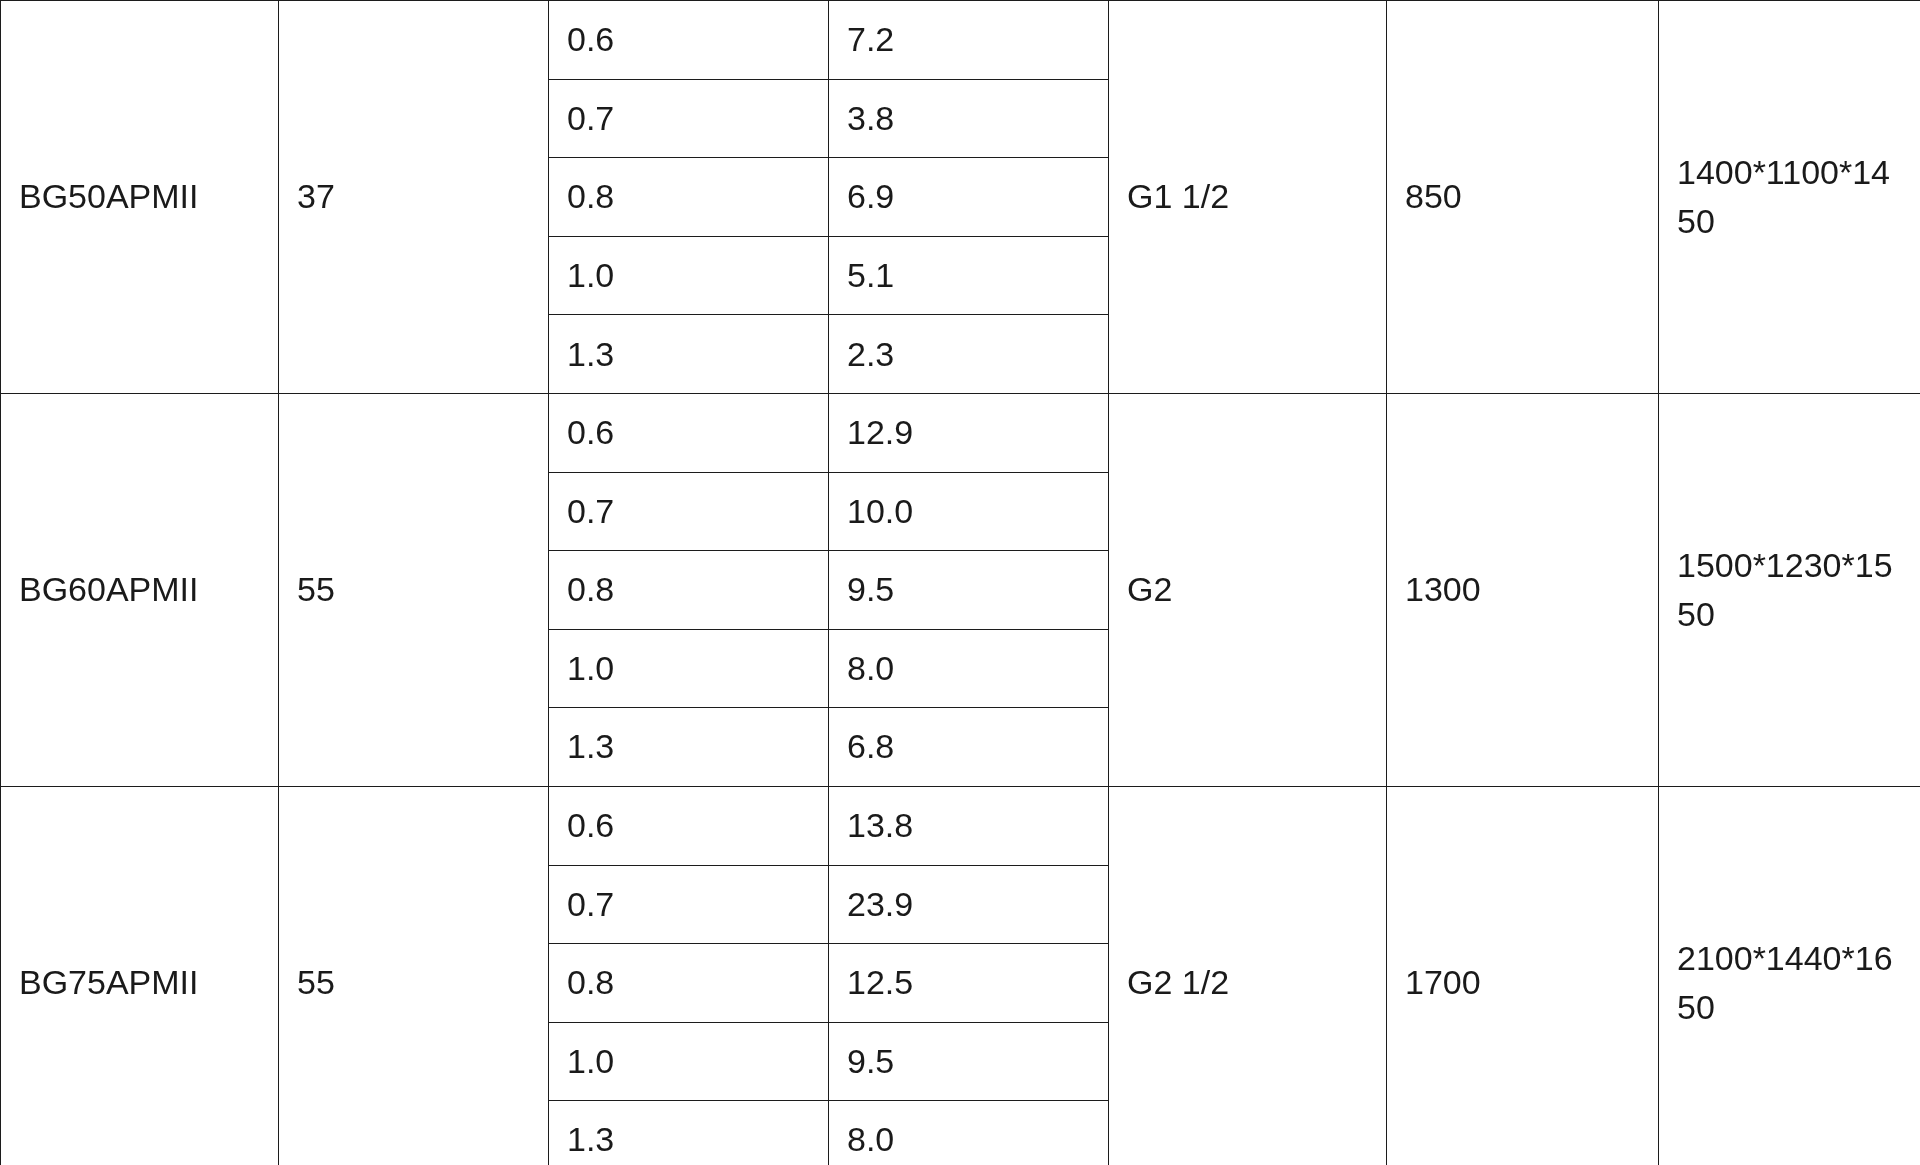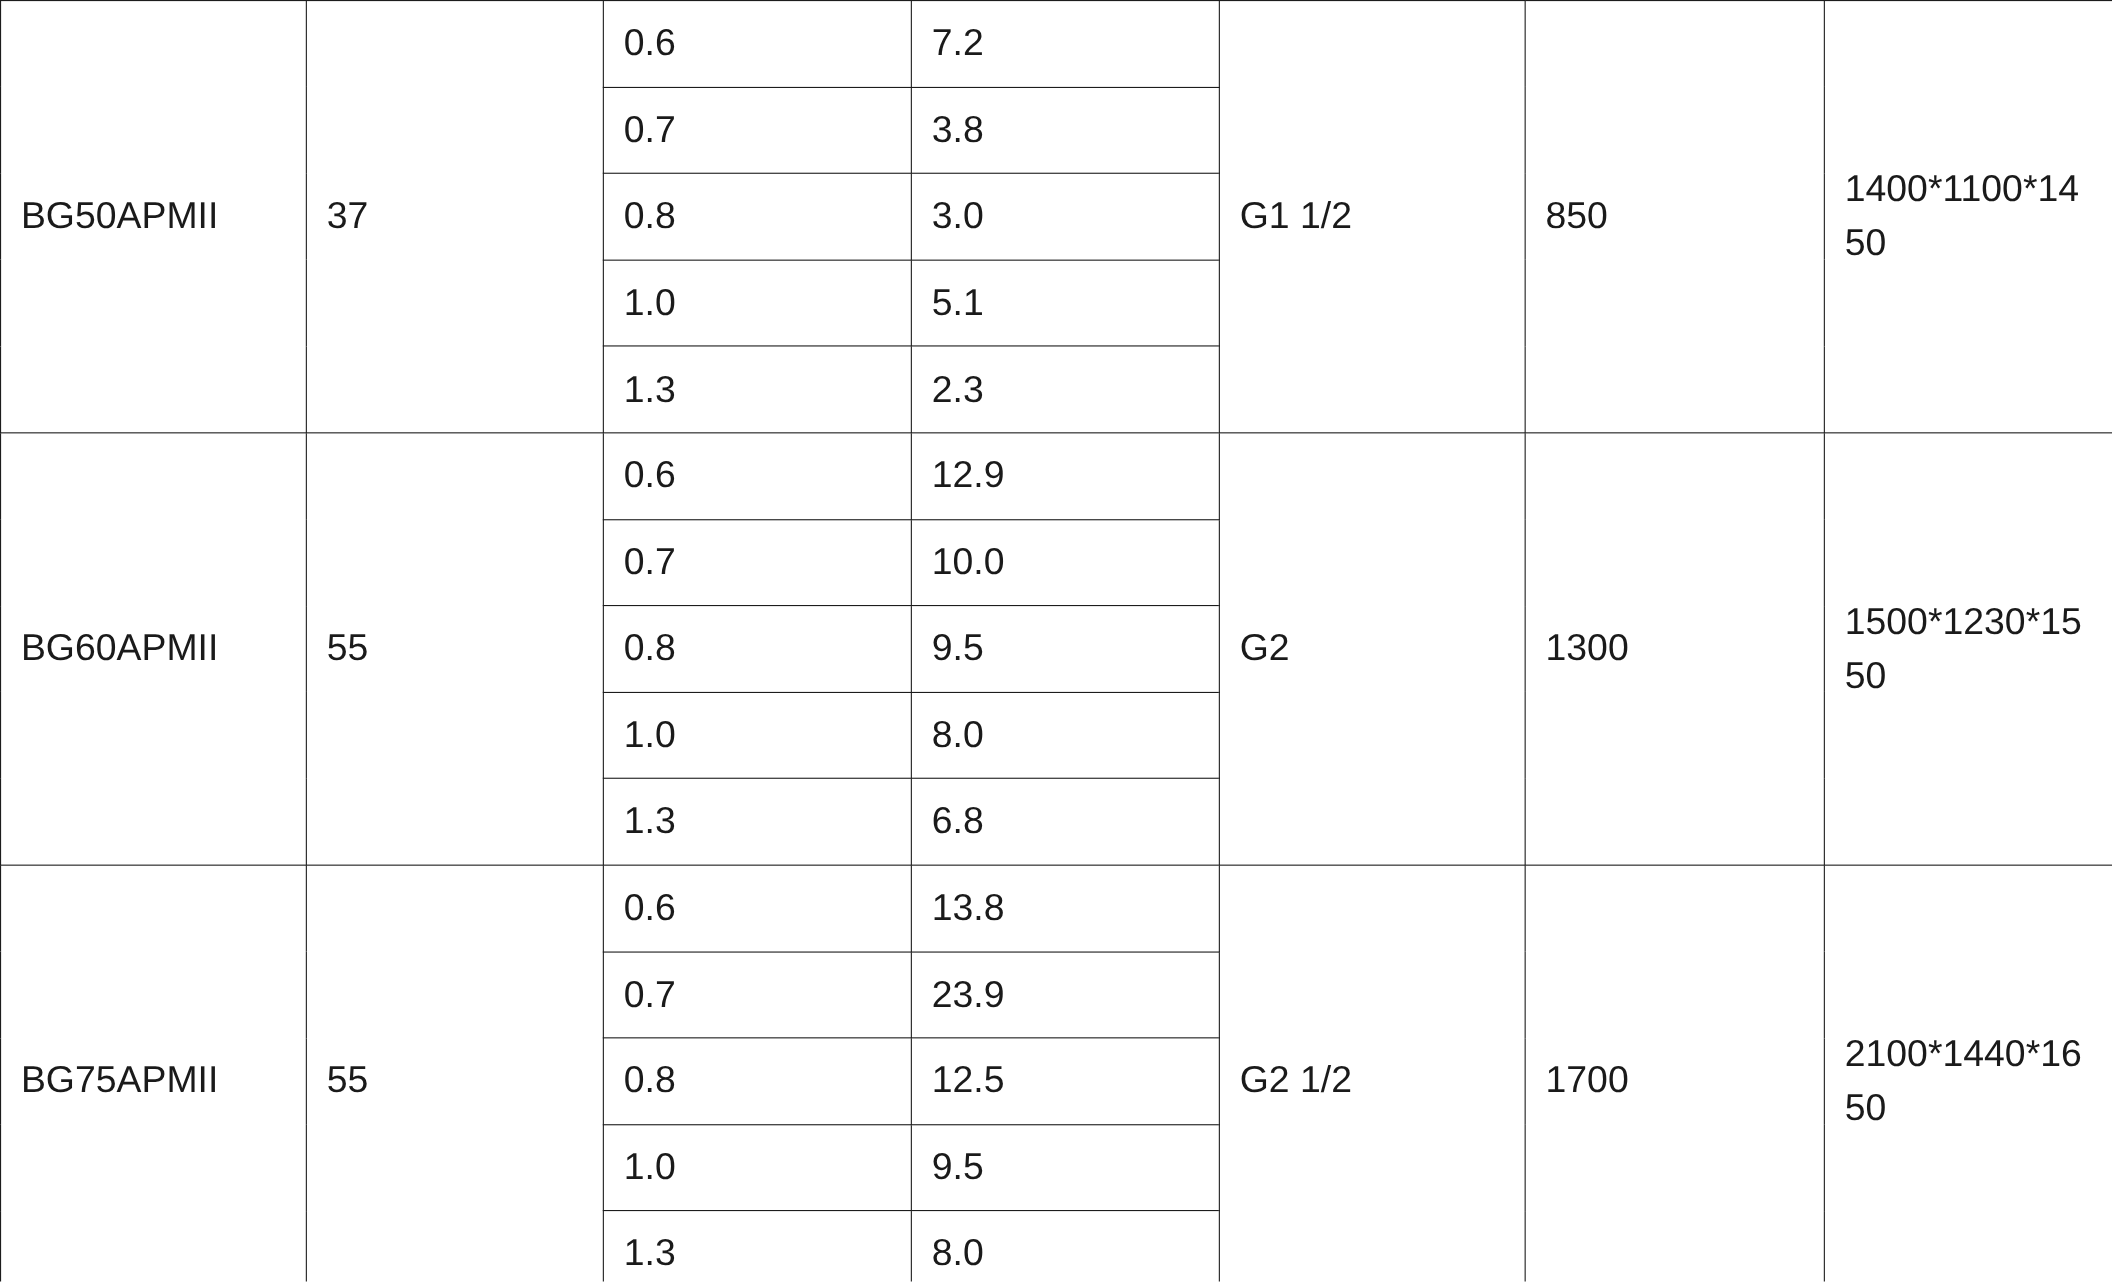--- a/index.html
+++ b/index.html
@@ -70,21 +70,21 @@
       <td class="group-cell" rowspan="5">G1 1/2</td>
       <td class="group-cell" rowspan="5">850</td>
       <td class="group-cell dim-cell" rowspan="5">1400*1100*1450</td>
     </tr>
     <tr class="sub-row">
       <td>0.7</td>
       <td>3.8</td>
     </tr>
     <tr class="sub-row">
       <td>0.8</td>
-      <td>3.0</td>
+      <td>6.9</td>
     </tr>
     <tr class="sub-row">
       <td>1.0</td>
       <td>5.1</td>
     </tr>
     <tr class="sub-row">
       <td>1.3</td>
       <td>2.3</td>
     </tr>
 

